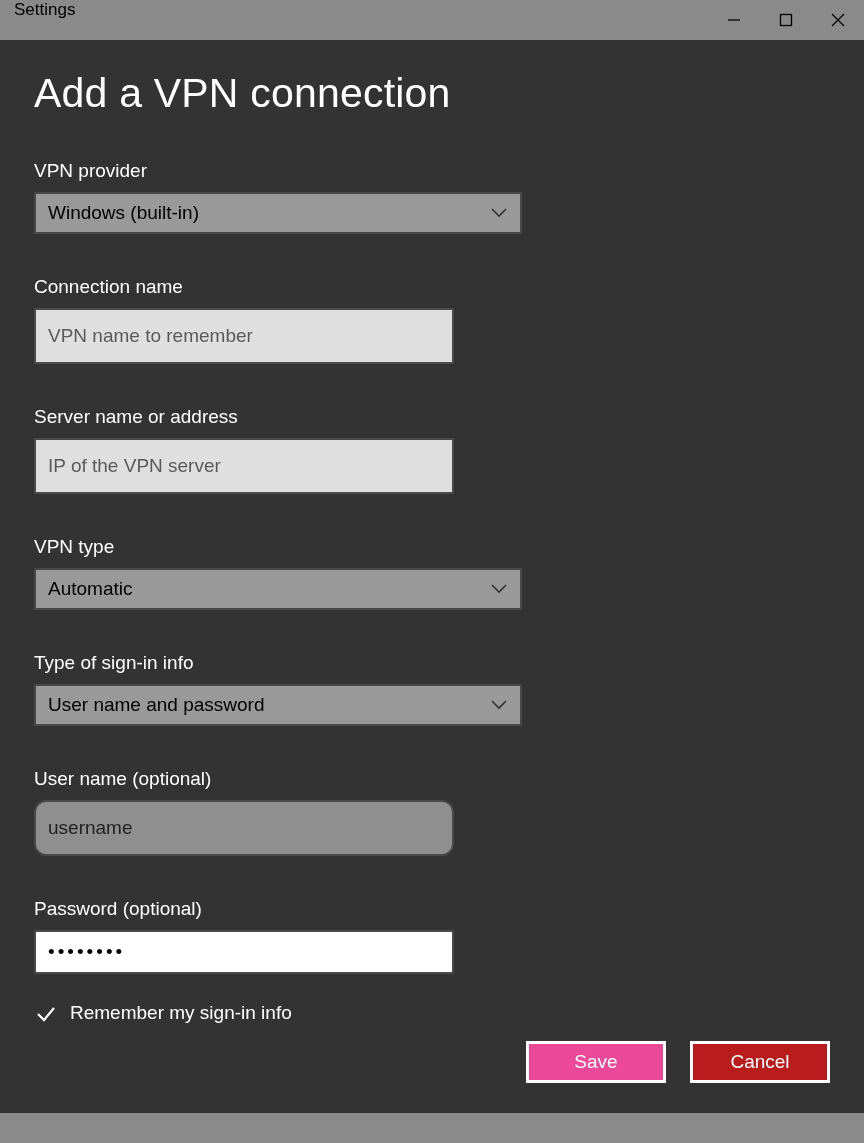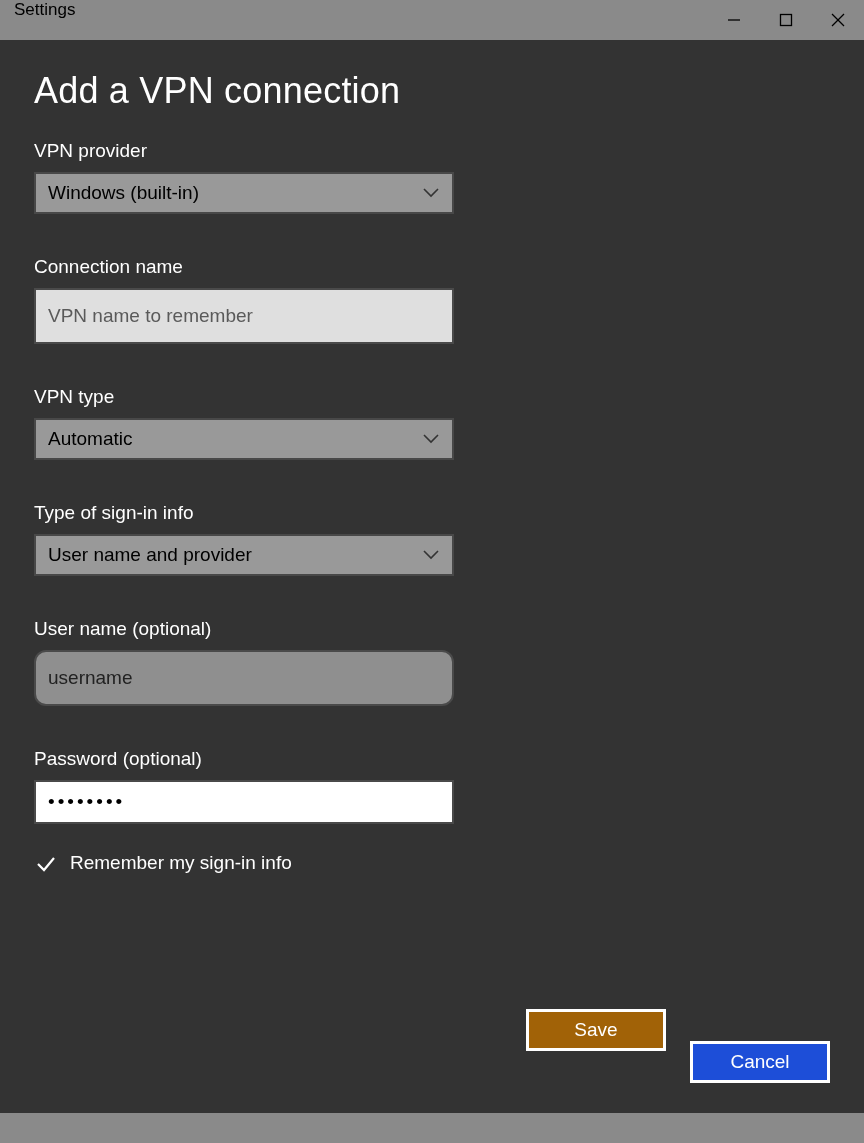--- a/index.html
+++ b/index.html
@@ -3,38 +3,38 @@
 <meta charset="utf-8">
 <style>
   * { box-sizing: border-box; margin: 0; padding: 0; }
   html, body { width: 864px; height: 1143px; font-family: "Segoe UI", Arial, sans-serif; background: #8a8a8a; overflow: hidden; }
   .window { width: 864px; height: 1143px; display: flex; flex-direction: column; }
   .titlebar { height: 40px; background: #8a8a8a; display: flex; padding-left: 14px; font-size: 17px; color: #000; }
   .titlebar .title { flex: 1; }
   .titlebar .winbtn { width: 52px; height: 40px; display: flex; align-items: center; justify-content: center; color: #000; cursor: default; }
   .titlebar .winbtn svg { display: block; }
   .content { flex: 1; background: #333333; padding: 30px 34px 0 34px; color: #fff; position: relative; }
-  .page-title { font-size: 36px; font-weight: 300; letter-spacing: 0.2px; margin-bottom: 28px; }
+  .page-title { font-size: 41px; font-weight: 300; letter-spacing: 0.2px; margin-bottom: 43px; }
   .field { margin-bottom: 42px; }
   .label { font-size: 19px; font-weight: 400; color: #fff; margin-bottom: 10px; }
-  .dropdown { width: 420px; height: 42px; background: #999999; border: 2px solid #484848; display: flex; align-items: center; padding: 0 12px; color: #000; font-size: 19px; cursor: pointer; }
+  .dropdown { width: 488px; height: 42px; background: #999999; border: 2px solid #484848; display: flex; align-items: center; padding: 0 12px; color: #000; font-size: 19px; cursor: pointer; }
   .dropdown .value { flex: 1; }
   .dropdown .chev { width: 18px; display: flex; align-items: center; justify-content: center; }
   .textlike { width: 420px; height: 56px; background: #dfdfdf; border: 2px solid #4a4a4a; display: flex; align-items: center; padding: 0 12px; color: #5a5a5a; font-size: 19px; }
   .textlike.darker { background: #8f8f8f; color: #222; border-radius: 12px; }
   .textinput { width: 420px; height: 44px; background: #ffffff; border: 2px solid #4a4a4a; color: #000; font-size: 19px; padding: 0 12px; display: flex; align-items: center; }
   .textinput input { border: none; outline: none; width: 100%; font-size: 19px; letter-spacing: 3px; font-family: inherit; background: transparent; }
   .check-row { display: flex; align-items: flex-start; gap: 12px; }
   .check-row .chk { width: 24px; height: 24px; display: flex; align-items: center; justify-content: center; }
   .check-row .chk svg { display: block; }
   .check-row .txt { font-size: 19px; color: #fff; }
   .footer { position: absolute; right: 34px; bottom: 30px; display: flex; gap: 24px; }
   .btn { width: 140px; height: 42px; border: 3px solid #fff; display: flex; align-items: center; justify-content: center; font-size: 19px; cursor: pointer; }
-  .btn.save { background: #a16207; color: #fff; }
-  .btn.cancel { background: #1d4ed8; color: #fff; margin-top: 32px; }
+  .btn.save { background: #ec4899; color: #fff; }
+  .btn.cancel { background: #b91c1c; color: #fff; }
   .bottombar { height: 30px; background: #8a8a8a; }
 </style>
 </head>
 <body>
 
 <div class="window">
 
   <div class="titlebar">
     <span class="title">Settings</span>
     <div class="winbtn">
@@ -72,38 +72,42 @@
     </div>
 
     <div class="field">
       <div class="label">Connection name</div>
       <div class="textlike">
         <span>VPN name to remember</span>
       </div>
     </div>
 
     <div class="field">
+      <div class="label">Server name or address</div>
+      <div class="textlike">
+        <span>IP of the VPN server</span>
+      </div>
     </div>
 
     <div class="field">
       <div class="label">VPN type</div>
       <div class="dropdown">
         <span class="value">Automatic</span>
         <span class="chev">
           <svg width="16" height="10" viewBox="0 0 16 10">
               <polyline points="1,1 8,8 15,1" fill="none" stroke="#333" stroke-width="1.6"></polyline>
             </svg>
         </span>
       </div>
     </div>
 
     <div class="field">
       <div class="label">Type of sign-in info</div>
       <div class="dropdown">
-        <span class="value">User name and provider</span>
+        <span class="value">User name and password</span>
         <span class="chev">
           <svg width="16" height="10" viewBox="0 0 16 10">
               <polyline points="1,1 8,8 15,1" fill="none" stroke="#333" stroke-width="1.6"></polyline>
             </svg>
         </span>
       </div>
     </div>
 
     <div class="field">
       <div class="label">User name (optional)</div>

